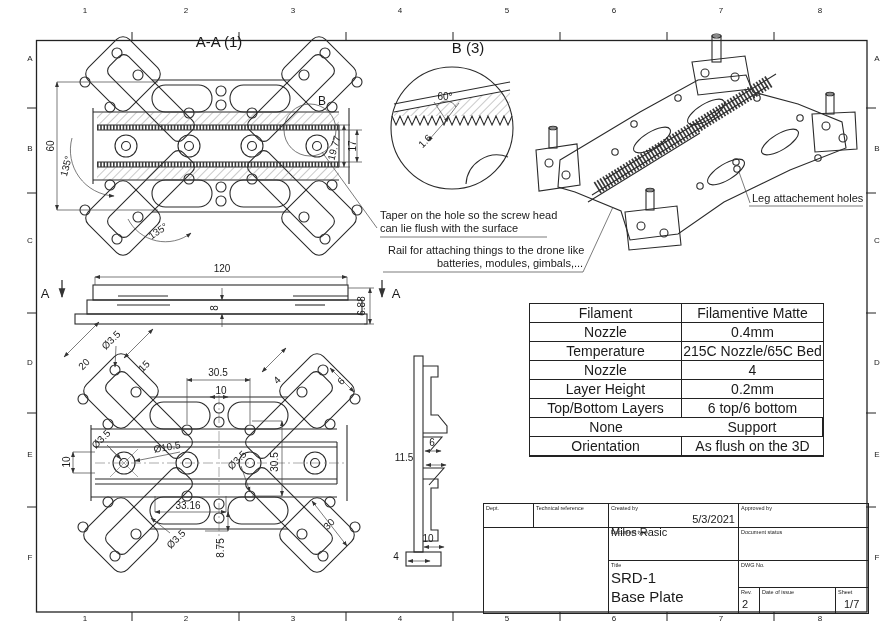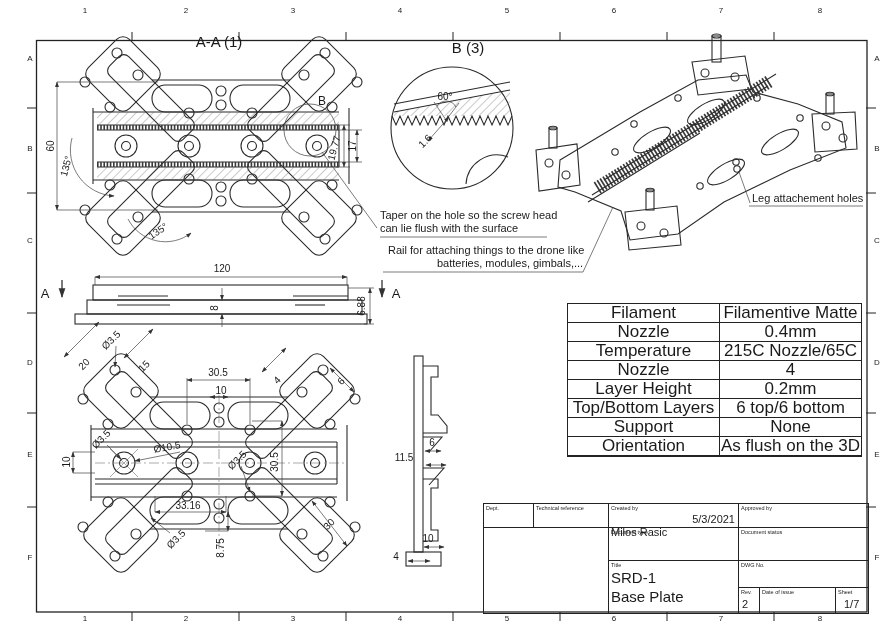--- a/index.html
+++ b/index.html
@@ -14,21 +14,21 @@
   .r35{transform:translate(-50%,-50%) rotate(-35deg);}
   .r10{transform:translate(-50%,-50%) rotate(-10deg);}
   .f8{font-size:8px;}
   .f10{font-size:10px;}
   .f11{font-size:11px;}
   .f12{font-size:12px;}
   .f13{font-size:13px;}
   .f15{font-size:15px;}
   
   .ptable{position:absolute;left:529px;top:303px;width:293px;border:1.4px solid #222;
-          display:grid;grid-template-columns:152px 1fr;font-size:17px;margin-left:38px;}
+          display:grid;grid-template-columns:152px 1fr;font-size:14px;}
   .ptable .cell{height:18px;line-height:18px;text-align:center;border-bottom:1px solid #222;overflow:hidden;}
   .ptable .lab{border-right:1px solid #222;}
   .ptable .foot{grid-column:1 / span 2;height:18px;line-height:18px;text-align:center;}
   
   .tblock{position:absolute;left:483px;top:503px;width:384px;height:109px;border:1.4px solid #222;font-size:5.5px;}
   .tb{position:absolute;box-sizing:border-box;padding:1px 2px;}
   .bR{border-right:1px solid #222;}
   .bB{border-bottom:1px solid #222;}
   .tb .lab{display:block;font-size:5.5px;color:#222;}
 </style>
@@ -412,22 +412,22 @@
   <div class="cell lab">Nozzle</div>
   <div class="cell">0.4mm</div>
   <div class="cell lab">Temperature</div>
   <div class="cell">215C Nozzle/65C Bed</div>
   <div class="cell lab">Nozzle</div>
   <div class="cell">4</div>
   <div class="cell lab">Layer Height</div>
   <div class="cell">0.2mm</div>
   <div class="cell lab">Top/Bottom Layers</div>
   <div class="cell">6 top/6 bottom</div>
+  <div class="cell">None</div>
   <div class="cell lab">Support</div>
-  <div class="cell">None</div>
   <div class="cell lab">Orientation</div>
   <div class="cell">As flush on the 3D view</div>
 </div>
 
 <div class="tblock">
   <div class="tb bR bB" style="left:0;top:0;width:50px;height:24px">
     <span class="lab">Dept.</span>
   </div>
   <div class="tb bR bB" style="left:50px;top:0;width:75px;height:24px">
     <span class="lab">Technical reference</span>

